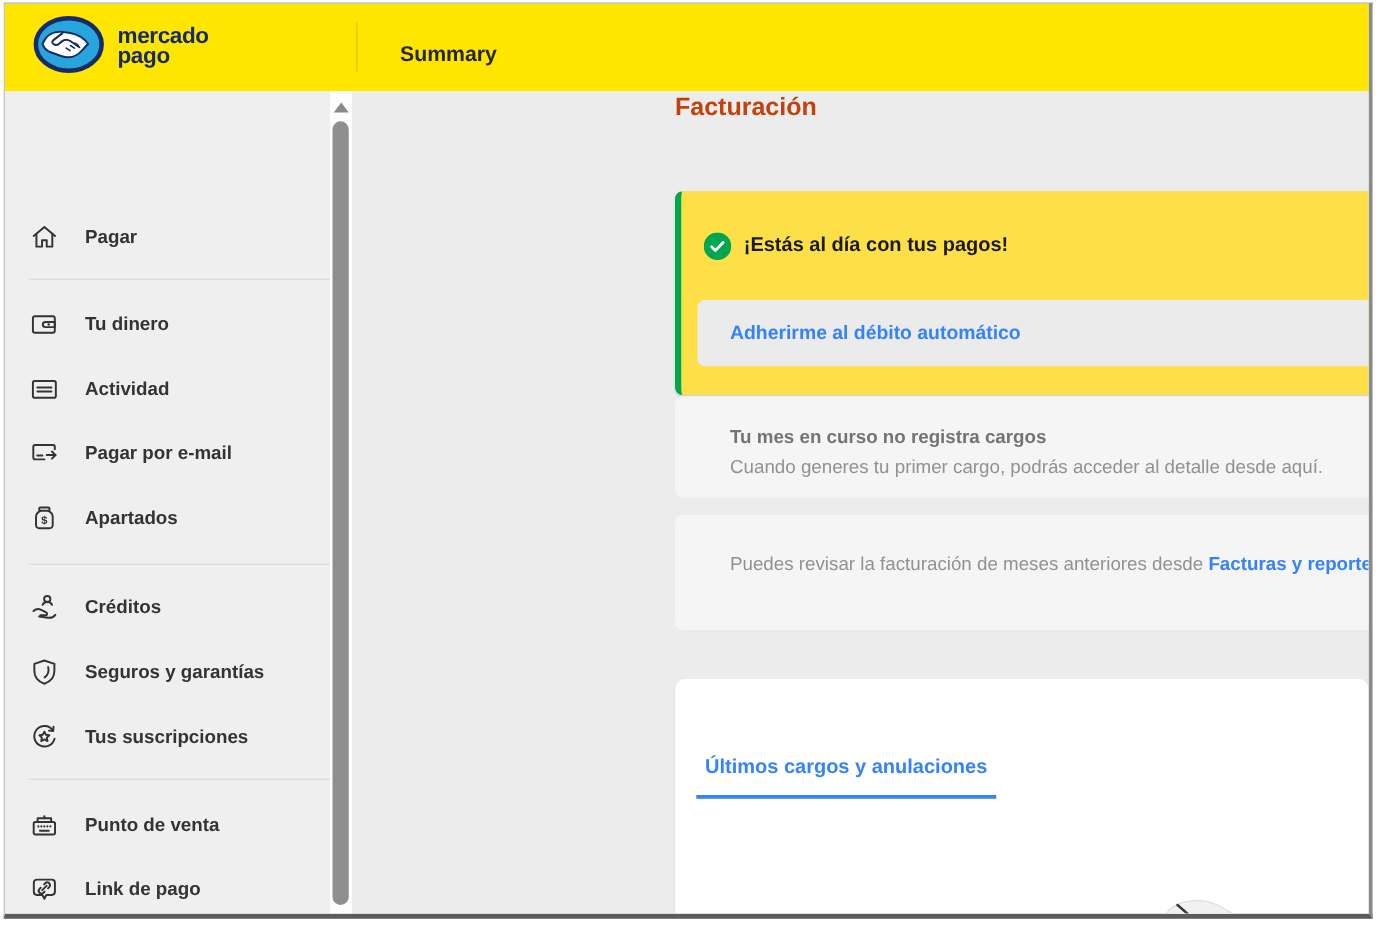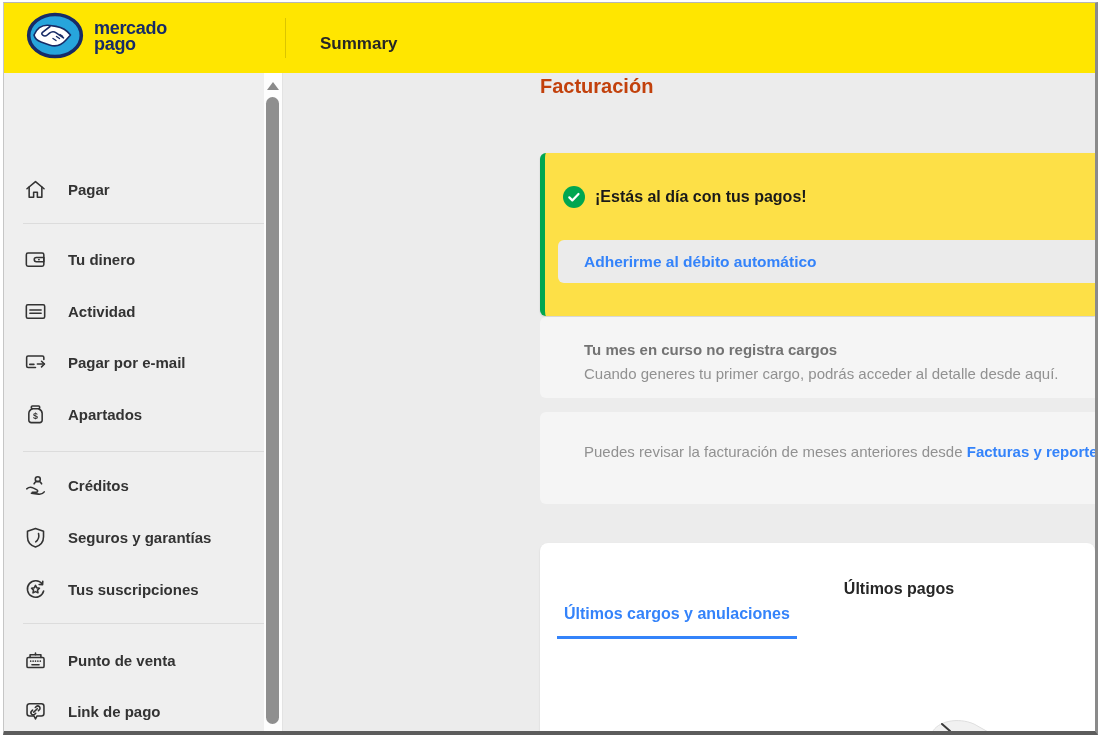--- a/index.html
+++ b/index.html
@@ -41,21 +41,21 @@
 
   
   .main{position:absolute;left:279px;top:70px;right:0;bottom:0;background:#ececec;overflow:hidden;}
   .pg-title{position:absolute;left:257px;top:2px;font-size:20px;font-weight:700;color:#c2410c;}
 
   .status-card{position:absolute;left:257px;top:44px;right:0;height:163px;background:#fde047;
                border-left:5px solid #00a650;border-radius:6px 0 0 6px;
                box-shadow:0 1px 2px rgba(0,0,0,.12);margin-top:36px;}
   .status-row{position:absolute;left:18px;top:33px;display:flex;align-items:center;gap:10px;}
   .status-row .msg{font-size:16px;font-weight:700;color:#1a1a1a;}
-  .action-box{position:absolute;left:13px;top:87px;right:0;height:43px;background:#ebebeb;
+  .action-box{position:absolute;left:13px;top:87px;right:0;height:53px;background:#ebebeb;
               border-radius:6px 0 0 6px;display:flex;align-items:center;padding-left:26px;}
   .action-link{font-size:15.5px;font-weight:600;color:#3483fa;cursor:pointer;text-decoration:none;}
 
   .info-box{position:absolute;left:257px;right:0;background:#f5f5f5;border-radius:6px 0 0 6px;
             padding:24px 0 0 44px;box-sizing:border-box;overflow:hidden;}
   .ib1{top:244px;height:81px;}
   .ib2{top:339px;height:92px;}
   .ib-title{font-size:15px;font-weight:700;color:#737373;white-space:nowrap;}
   .ib-body{font-size:15px;color:#919191;margin-top:7px;white-space:nowrap;}
   .ib-months{font-weight:800;color:#636363;}
@@ -224,21 +224,20 @@
       <div class="ib-body">Cuando generes tu primer cargo, podrás acceder al detalle desde aquí.</div>
     </div>
 
     <div class="info-box ib2">
       <div class="ib-body"><span>Puedes revisar la facturación de meses anteriores desde </span><span class="ib-link">Facturas y reportes</span></div>
     </div>
 
     <div class="tabs-card">
       <div class="tabs-row">
         <div class="tab active">Últimos cargos y anulaciones</div>
-        <div class="tab idle">Últimos pagos</div>
       </div>
       <svg class="illu" width="62" height="16" viewBox="0 0 62 16">
         <path d="M2 16C7 4 28 0 44 7l16 9z" fill="#f1f1f1" stroke="#dedede" stroke-width="1"></path>
         <path d="M12 7l8 7" stroke="#3a3a3a" stroke-width="2" fill="none" stroke-linecap="round"></path>
       </svg>
     </div>
   </div>
 
 </div>
 

